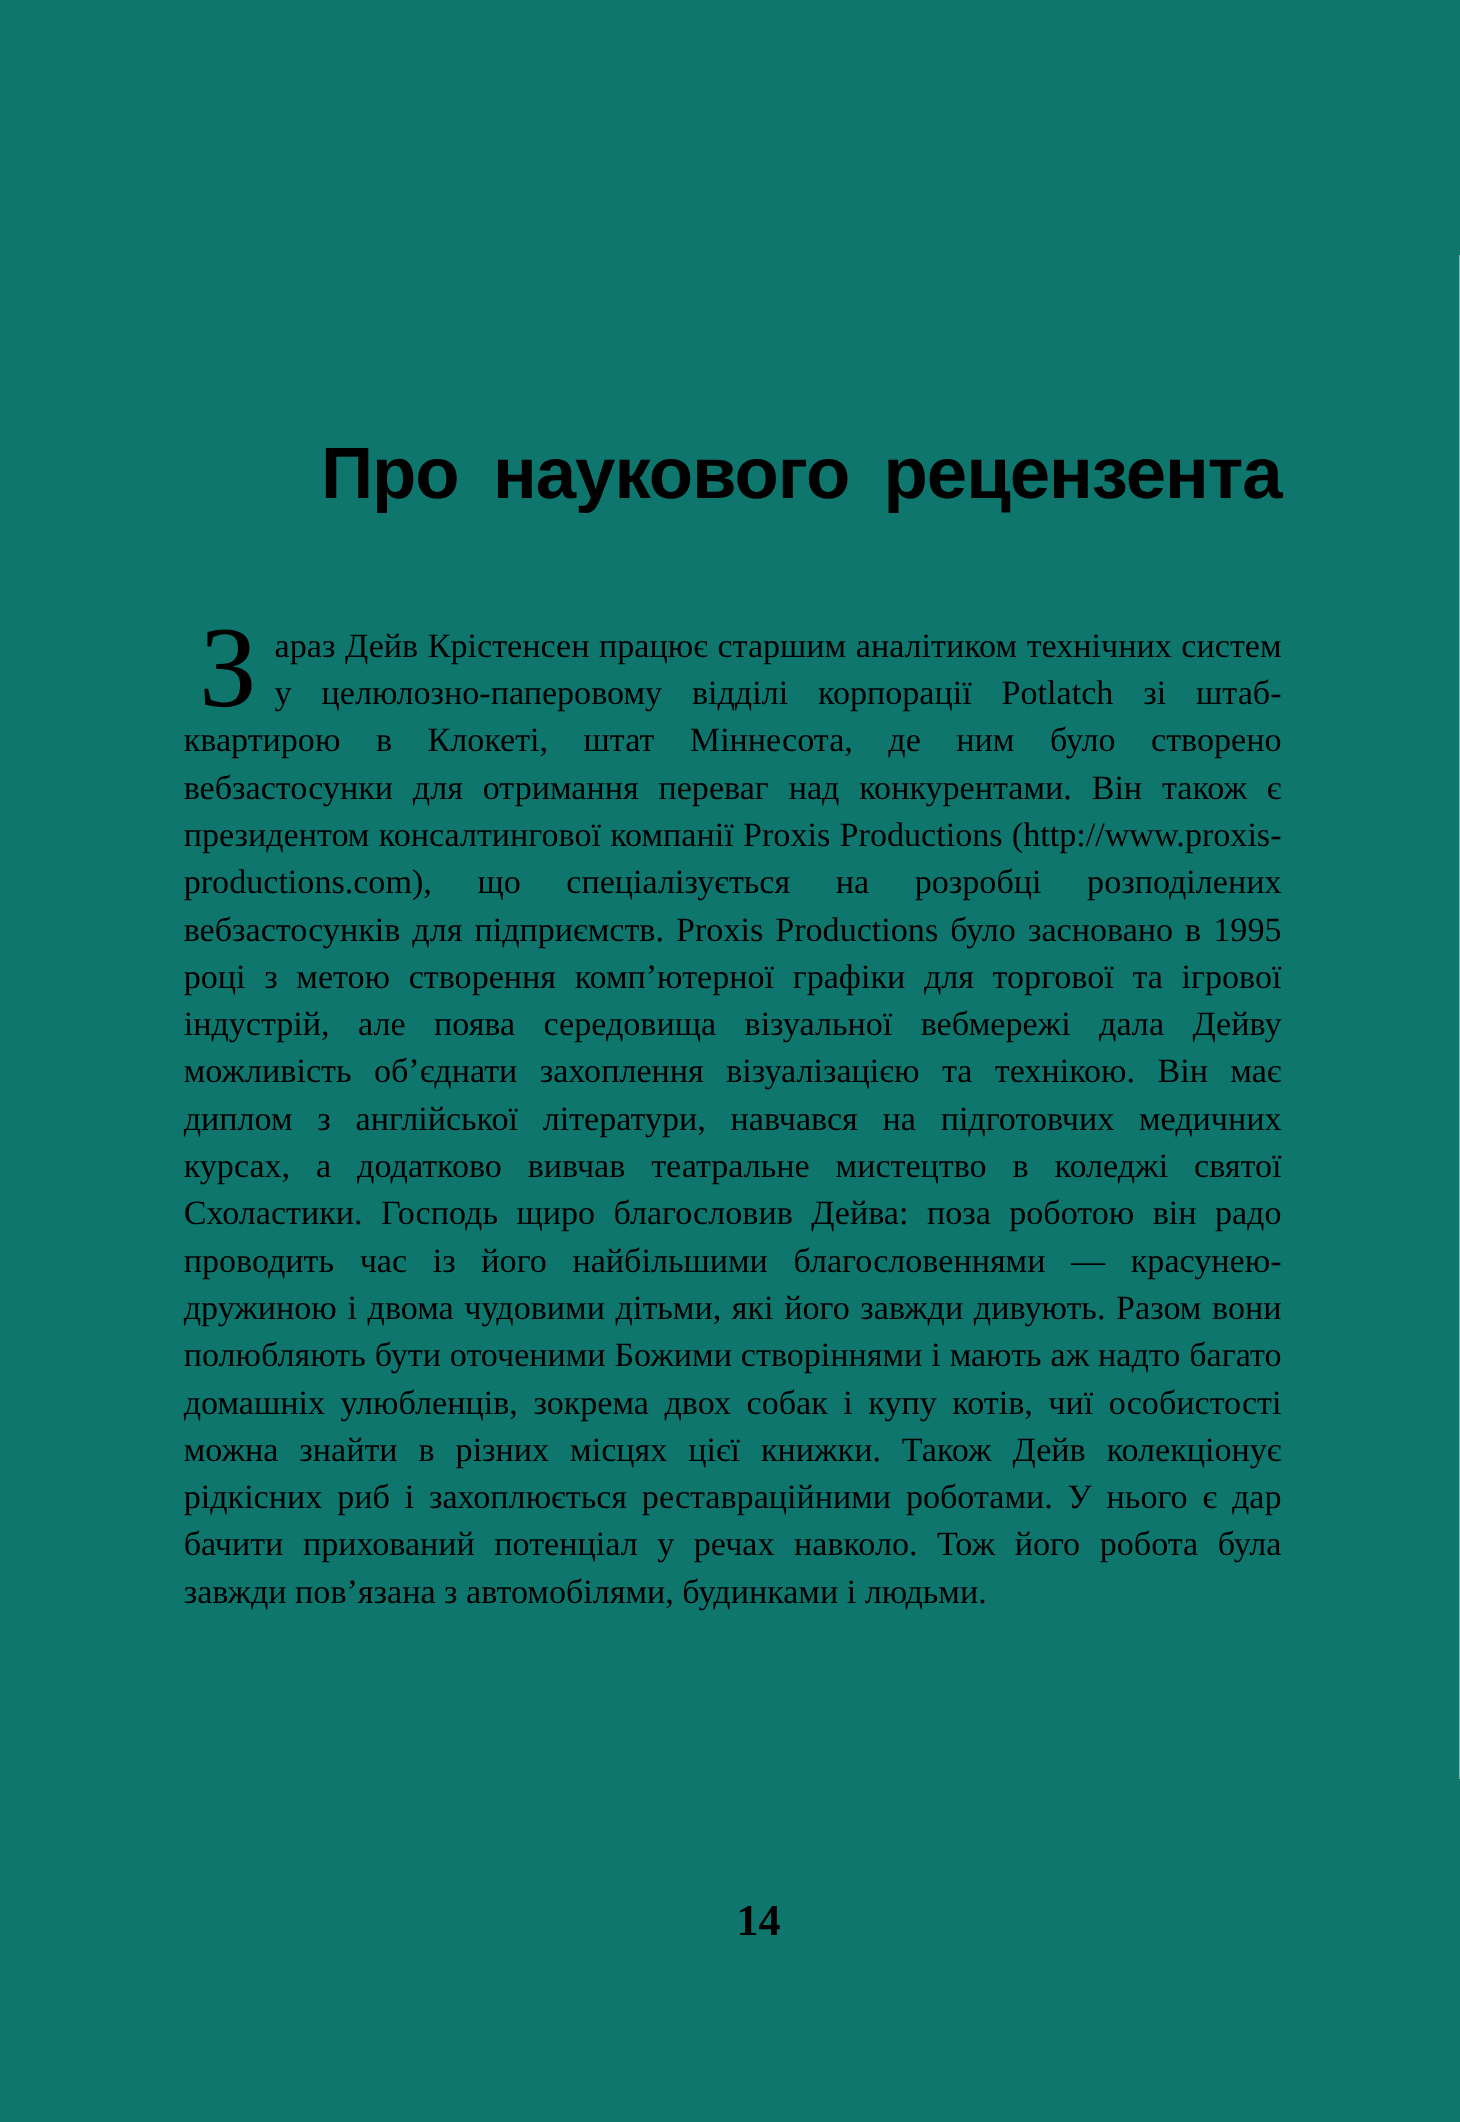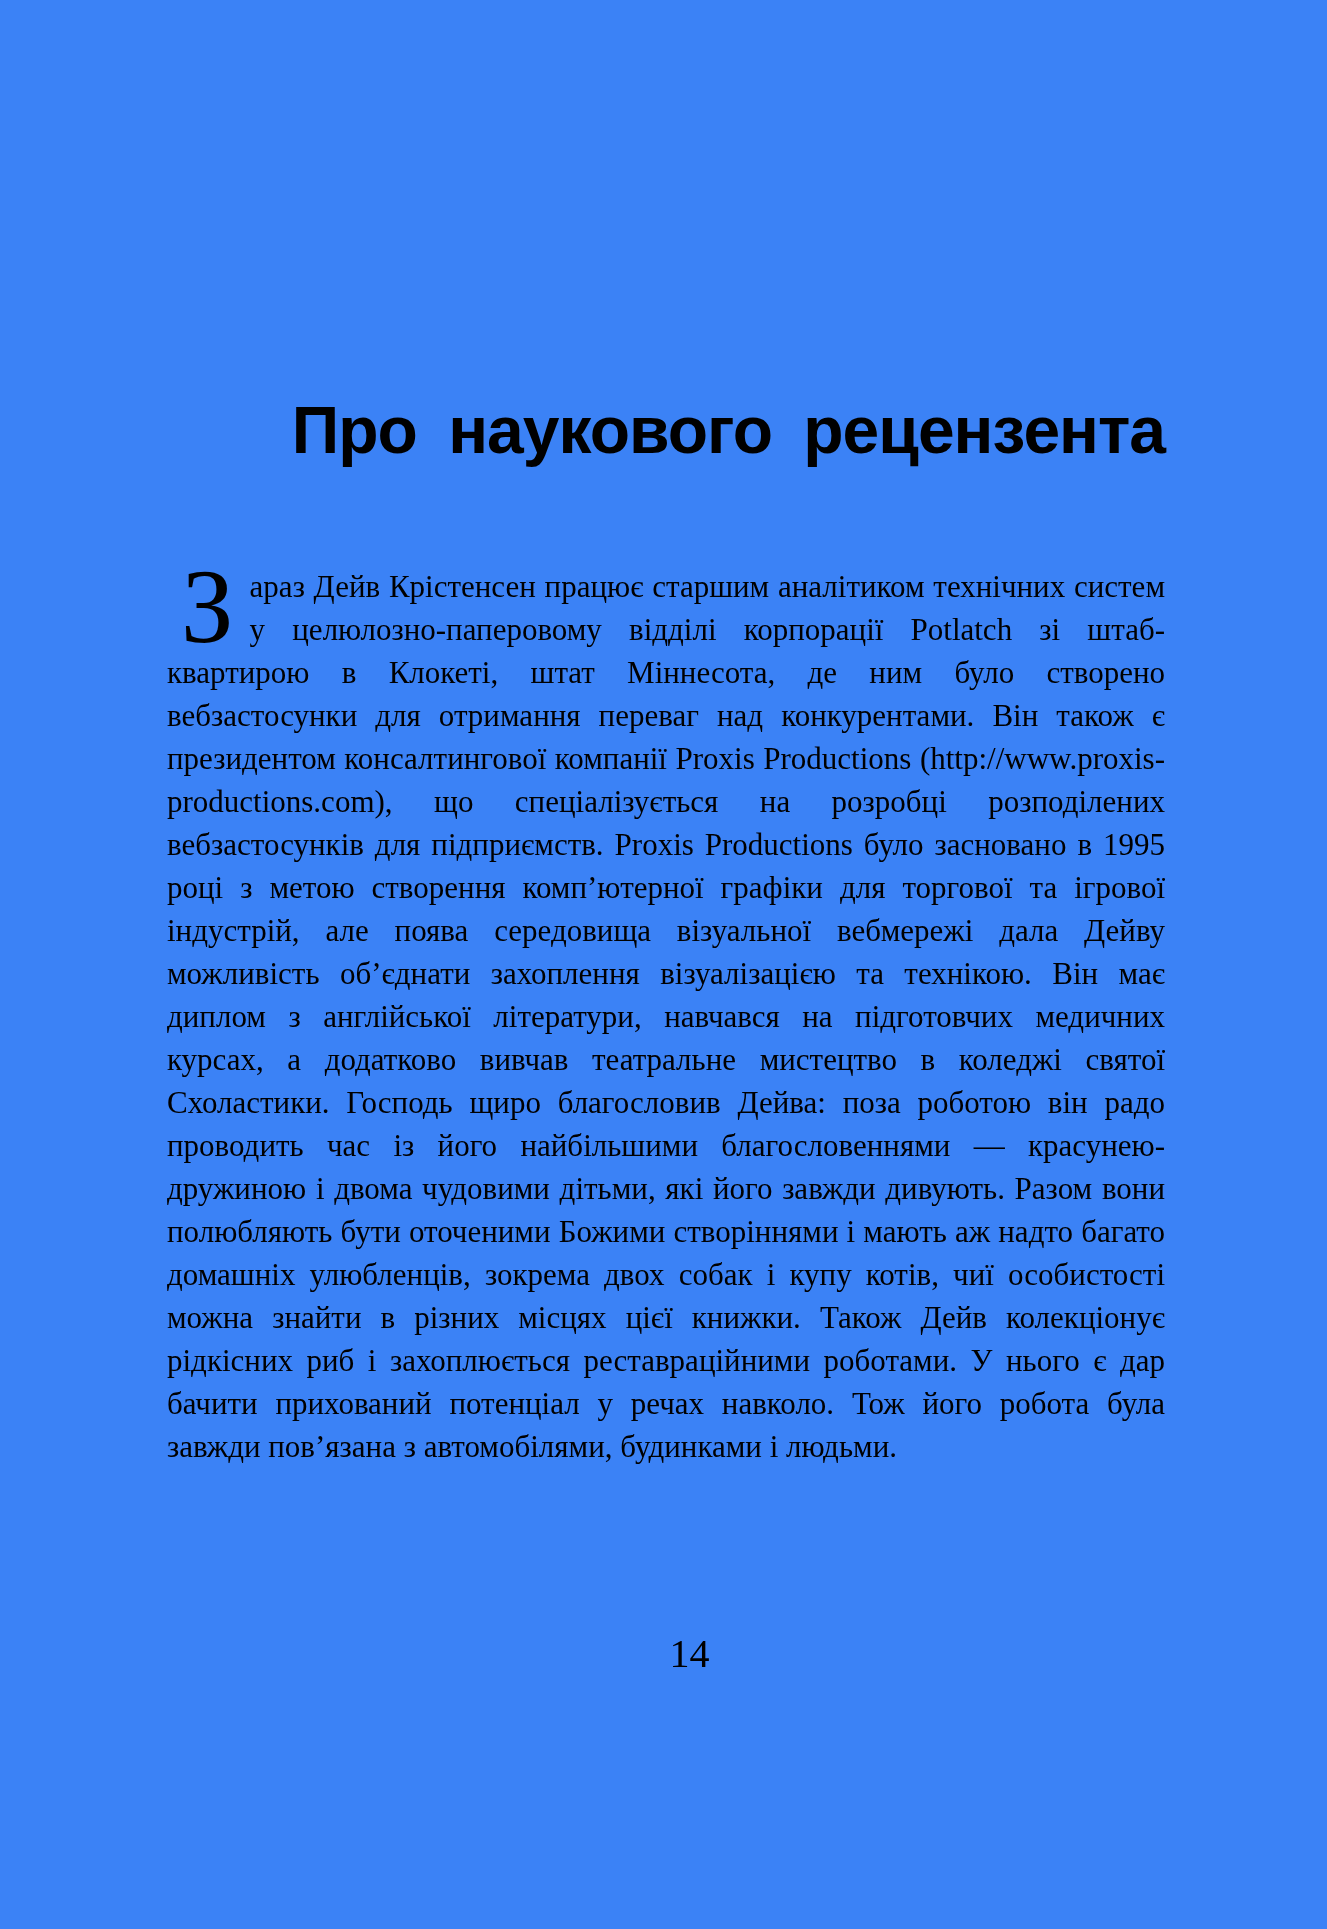--- a/index.html
+++ b/index.html
@@ -4,21 +4,21 @@
 <style>
   html, body {
     margin: 0;
     padding: 0;
     background: #ffffff;
   }
   .page {
     position: relative;
     width: 1327px;
     height: 1929px;
-    background: #3b82f6;
+    background: #0f766e;
     color: #000000;
     overflow: hidden;
   }
   .content {
     padding: 397px 162px 0 167px; 
   }
   .chapter-title {
     margin: 0;
     font-family: "Liberation Sans", sans-serif;
     font-weight: 700;
@@ -42,28 +42,29 @@
     font-family: "Liberation Serif", serif;
     font-size: 105px;
     line-height: 84px;
     height: 84px;
     margin: 0 16px 0 14px;
   }
   .seg-italic {
   }
   .folio {
     position: absolute;
-    top: 1632px;
+    top: 1724px;
     left: 0;
     width: 100%;
     text-align: center;
     font-family: "Liberation Serif", serif;
     font-size: 40px;
     line-height: 44px;
     color: #000000;
+    font-weight: bold;
   }
   .folio span {
     display: inline-block;
     transform: translateX(26px);
   }
 </style>
 </head>
 <body>
 
 <div class="page">

